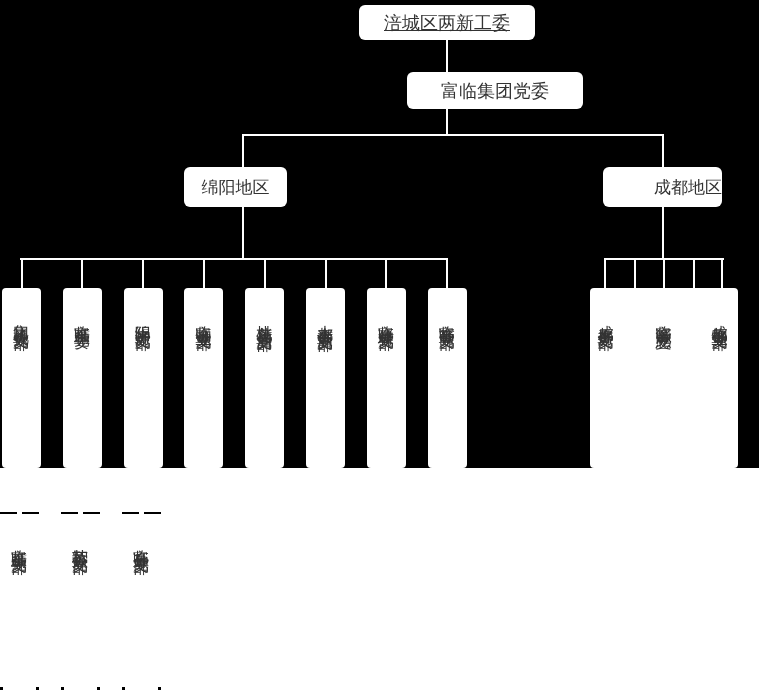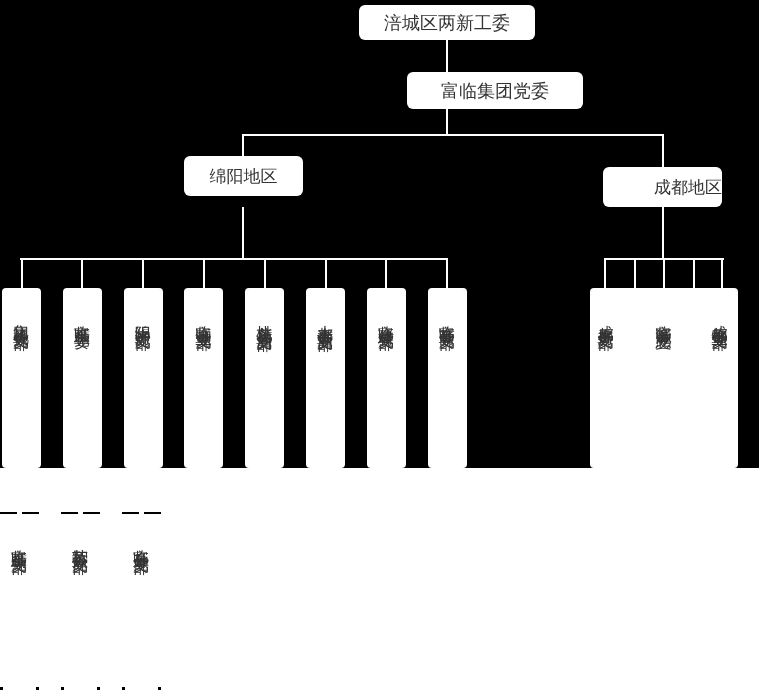--- a/index.html
+++ b/index.html
@@ -52,28 +52,28 @@
   <div class="line" style="left:446px;top:40px;width:2px;height:32px;"></div>
   <div class="line" style="left:446px;top:109px;width:2px;height:27px;"></div>
   <div class="line" style="left:242px;top:134px;width:422px;height:2px;"></div>
   <div class="line" style="left:242px;top:136px;width:2px;height:32px;"></div>
   <div class="line" style="left:662px;top:136px;width:2px;height:32px;"></div>
   <div class="line" style="left:242px;top:207px;width:2px;height:52px;"></div>
   <div class="line" style="left:662px;top:207px;width:2px;height:52px;"></div>
   <div class="line" style="left:20px;top:258px;width:428px;height:2px;"></div>
   <div class="line" style="left:604px;top:258px;width:120px;height:2px;"></div>
 
-  <div class="node lvl1" style="left:359px;top:5px;width:176px;height:35px;">
+  <div class="node lvl1" style="left:359px;top:5px;width:176px;height:35px;text-decoration:underline;">
     <span>涪城区两新工委</span>
   </div>
   <div class="node lvl1" style="left:359px;top:72px;width:176px;height:37px;margin-left:48px;">
     <span>富临集团党委</span>
   </div>
 
-  <div class="node lvl2" style="left:184px;top:156px;width:119px;height:40px;">
+  <div class="node lvl2" style="left:184px;top:167px;width:103px;height:40px;">
     <span>绵阳地区</span>
   </div>
   <div class="node lvl2" style="left:603px;top:167px;width:119px;height:40px;justify-content:flex-end;">
     <span>成都地区</span>
   </div>
 
   <div class="rpanel" style="left:590px;top:288px;width:148px;height:180px;">
       <span class="rtext" style="left: 16px;">成都房产党支部</span>
       <span class="rtext" style="left: 74px;">富临能源党总支</span>
       <span class="rtext" style="left: 130px;">成都物业党支部</span>

